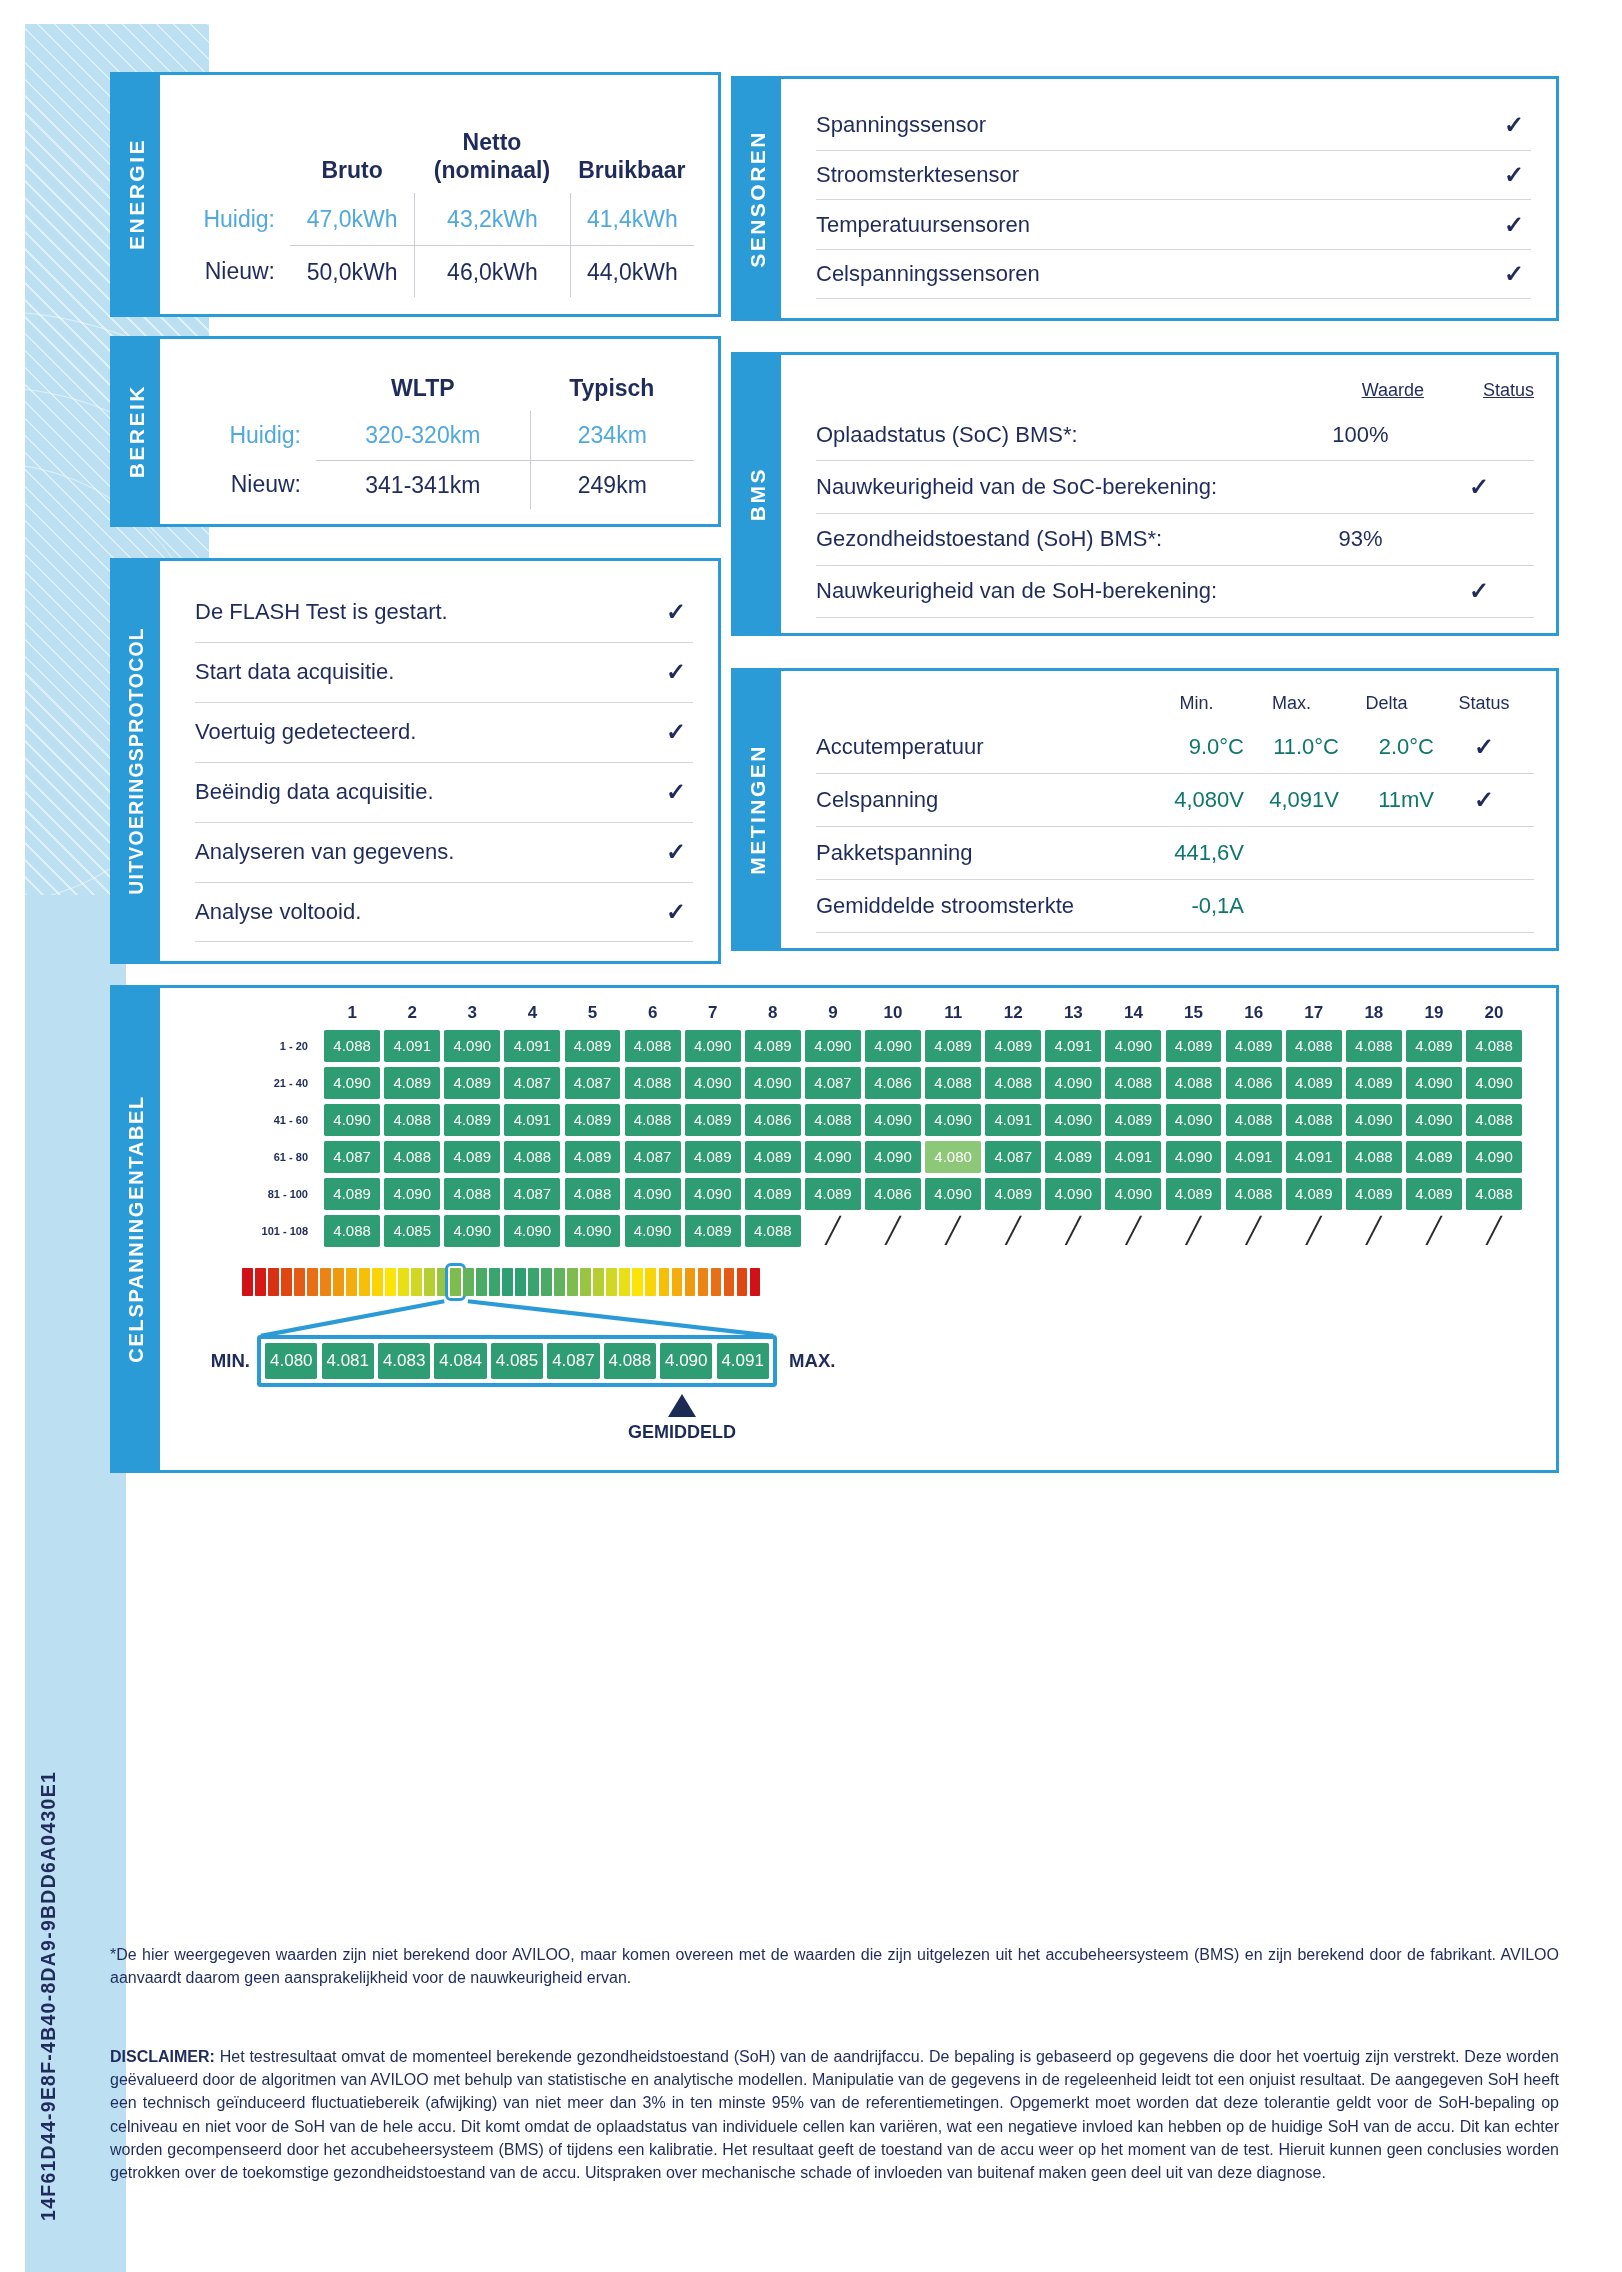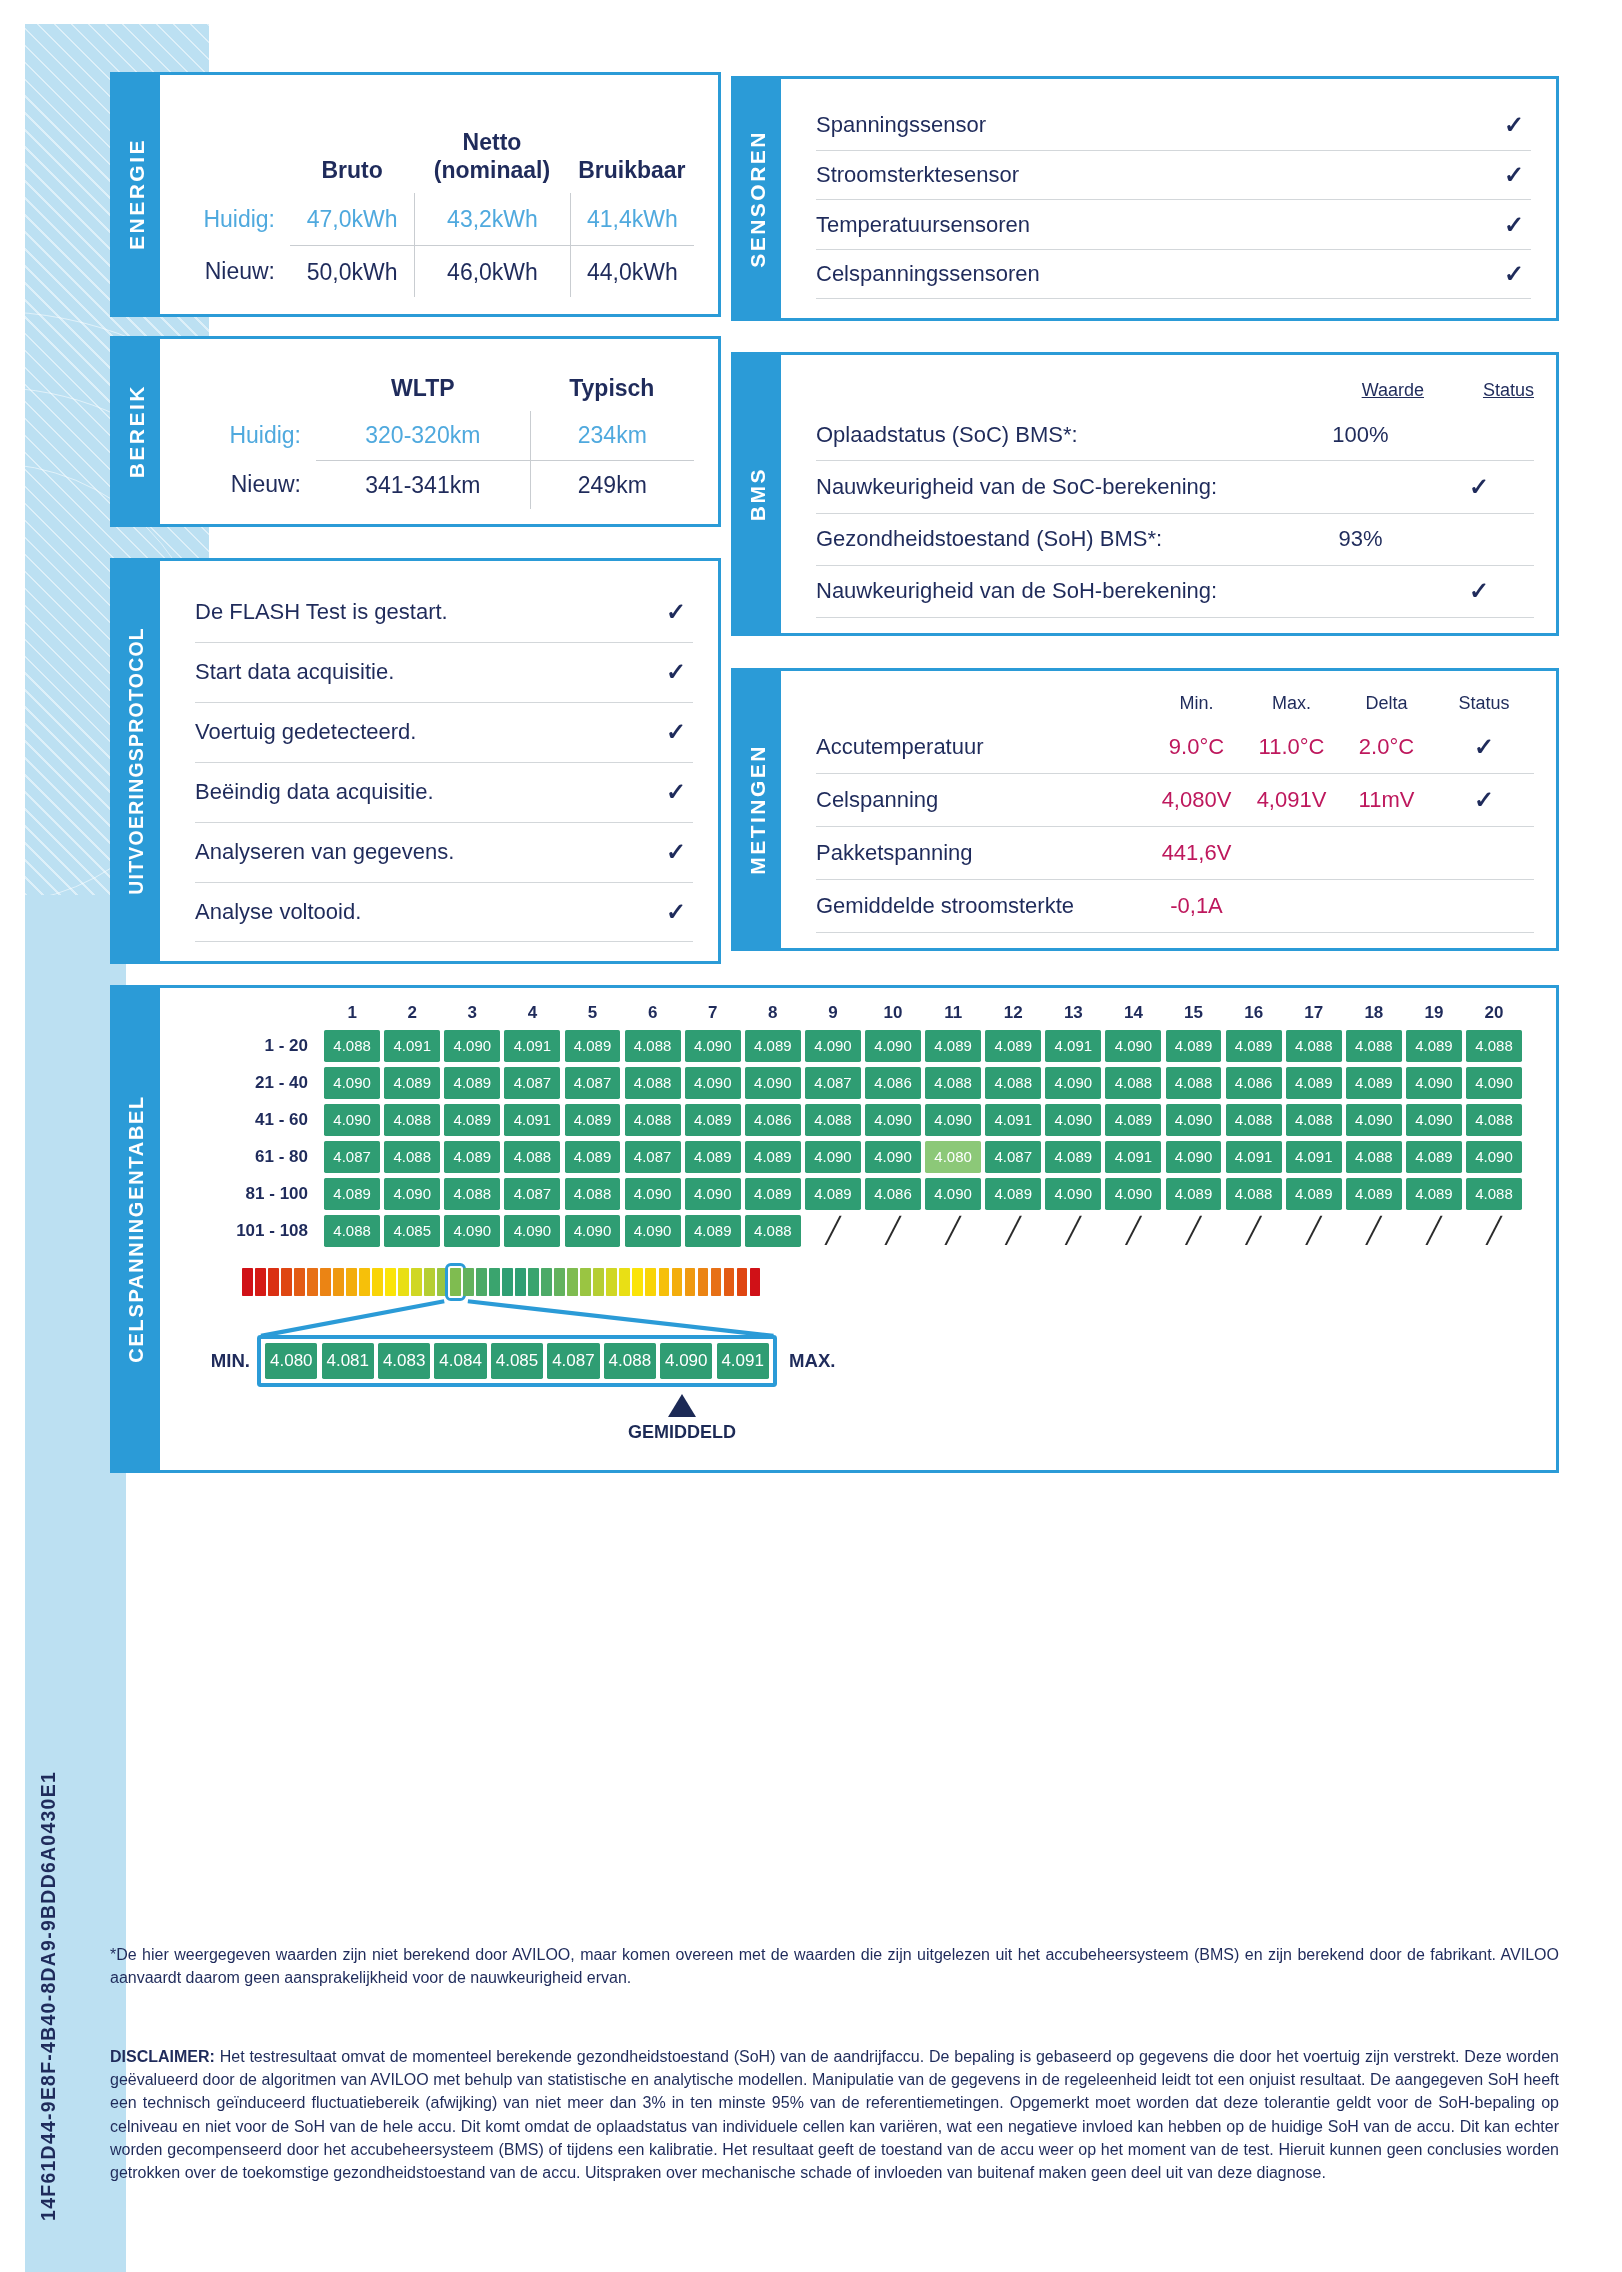--- a/index.html
+++ b/index.html
@@ -63,27 +63,27 @@
   .bname { font-size:22px; color:#1F2B5B; }
   .bval { text-align:center; font-size:22px; color:#1F2B5B; }
   .bstat { text-align:center; }
   
   .mwrap { position:absolute; inset:15px 22px 15px 35px; display:flex; flex-direction:column; }
   .mhead, .mrow { display:grid; grid-template-columns:1fr 95px 95px 95px 100px; align-items:center; }
   .mhead { height:35px; font-size:18px; color:#1F2B5B; }
   .mhead div { text-align:center; }
   .mrow { flex:1; border-bottom:1.7px solid #D3D7DA; }
   .mname { font-size:22px; color:#1F2B5B; }
-  .mval { text-align:center; font-size:22px; color:#be185d; }
+  .mval { text-align:right; font-size:22px; color:#0f766e; }
   .mstat { text-align:center; }
   
   .ct-wrap { position:absolute; left:59px; right:34px; top:12.7px; }
   .ct-grid { display:grid; grid-template-columns:101px repeat(20, 1fr); column-gap:4.2px; row-gap:5px; }
   .ct-colnum { text-align:center; font-weight:bold; color:#1F2B5B; font-size:17px; height:24px; line-height:24px; }
-  .ct-rowlab { text-align:right; padding-right:12px; font-weight:bold; color:#1F2B5B; font-size:17px; height:32px; line-height:32px; }
+  .ct-rowlab { text-align:right; padding-right:12px; font-weight:bold; color:#1F2B5B; font-size:11px; height:32px; line-height:32px; }
   .cell { background:#2F9D73; color:#fff; text-align:center; font-size:15px; height:32px; line-height:32px; border-radius:1.7px; }
   .cell.min { background:#8CC878; }
   .cell.empty { background:none; color:#2b2b2b; font-size:25px; line-height:30px; border-radius:0; }
   .gbar { position:absolute; left:82px; top:280px; width:518px; height:28px; display:flex; gap:2.5px; }
   .gseg { flex:1; border-radius:0.8px; }
   .gseg.hl { outline:3.4px solid #2B9BD7; outline-offset:2.5px; }
   .connector { position:absolute; left:0; top:0; pointer-events:none; }
   .strip { position:absolute; left:97px; top:347px; width:520px; height:52px; border:4.2px solid #2B9BD7; border-radius:3.4px;
            background:#fff; display:flex; gap:4.2px; padding:4.2px; box-sizing:border-box; }
   .scell { flex:1; background:#2F9D73; color:#fff; display:flex; align-items:center; justify-content:center; font-size:17px; border-radius:1.7px; }

